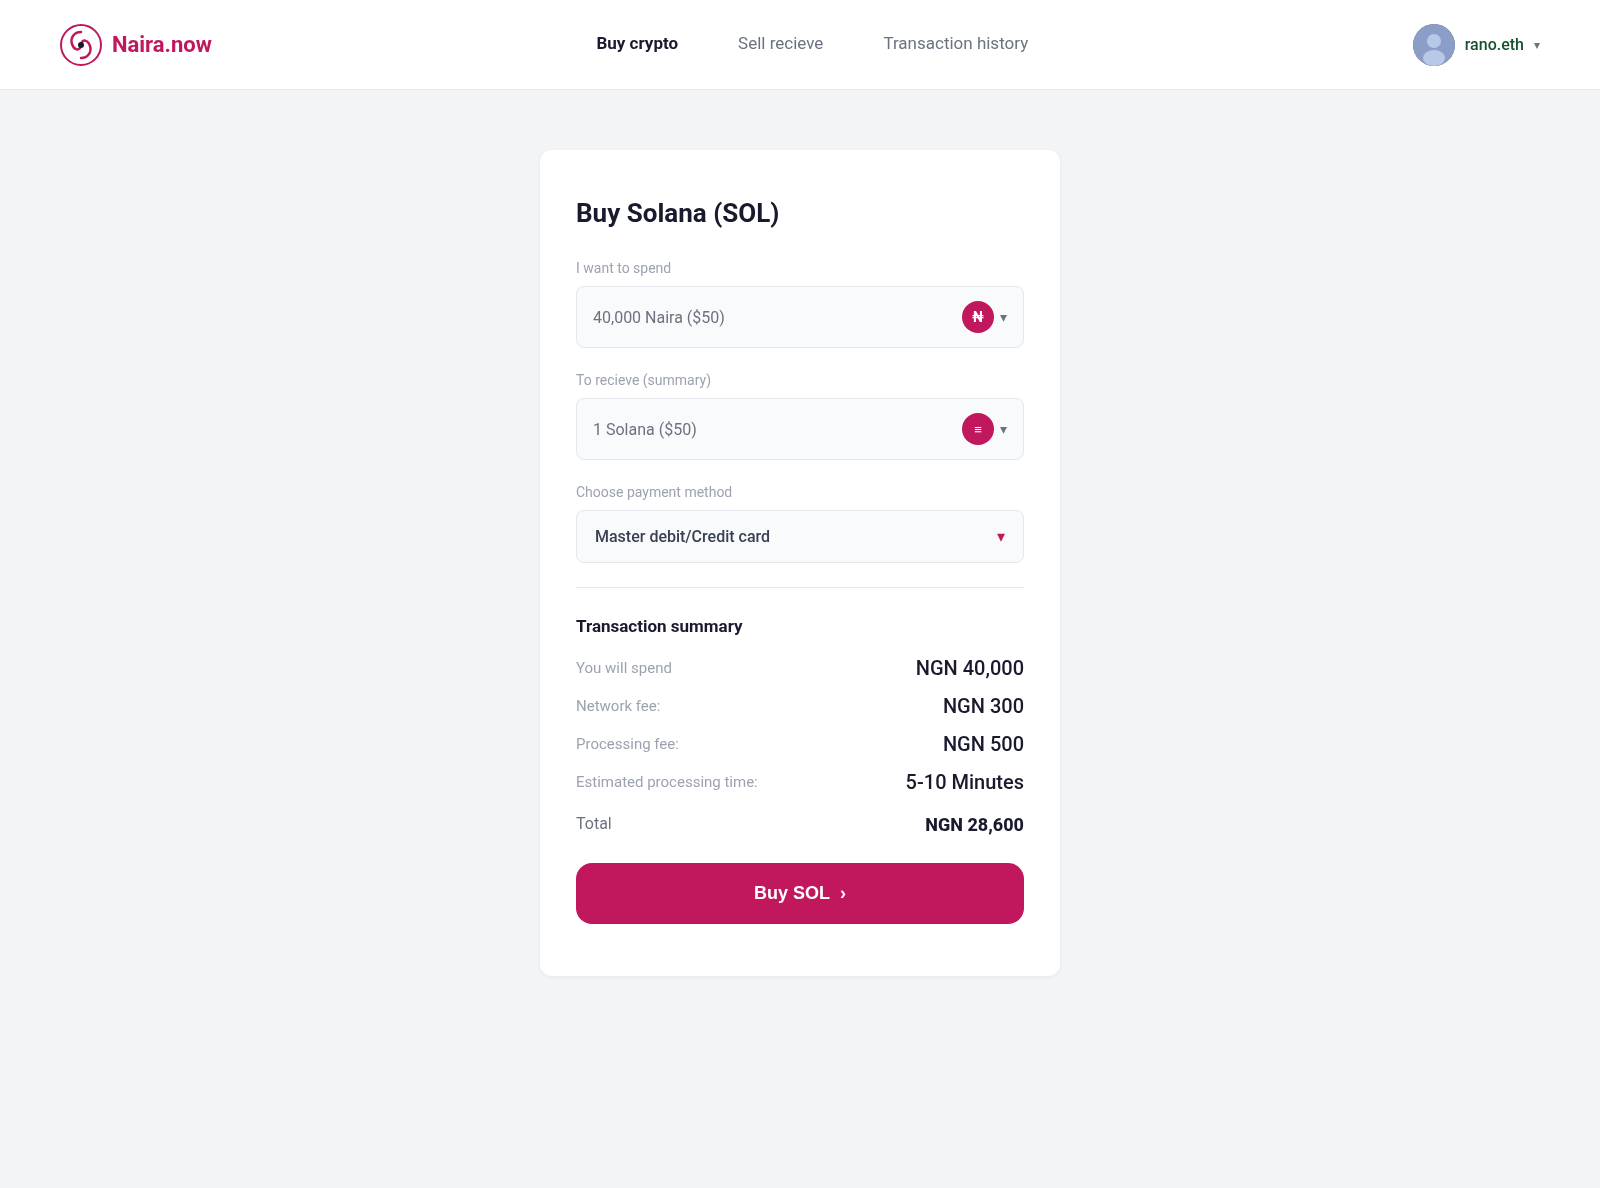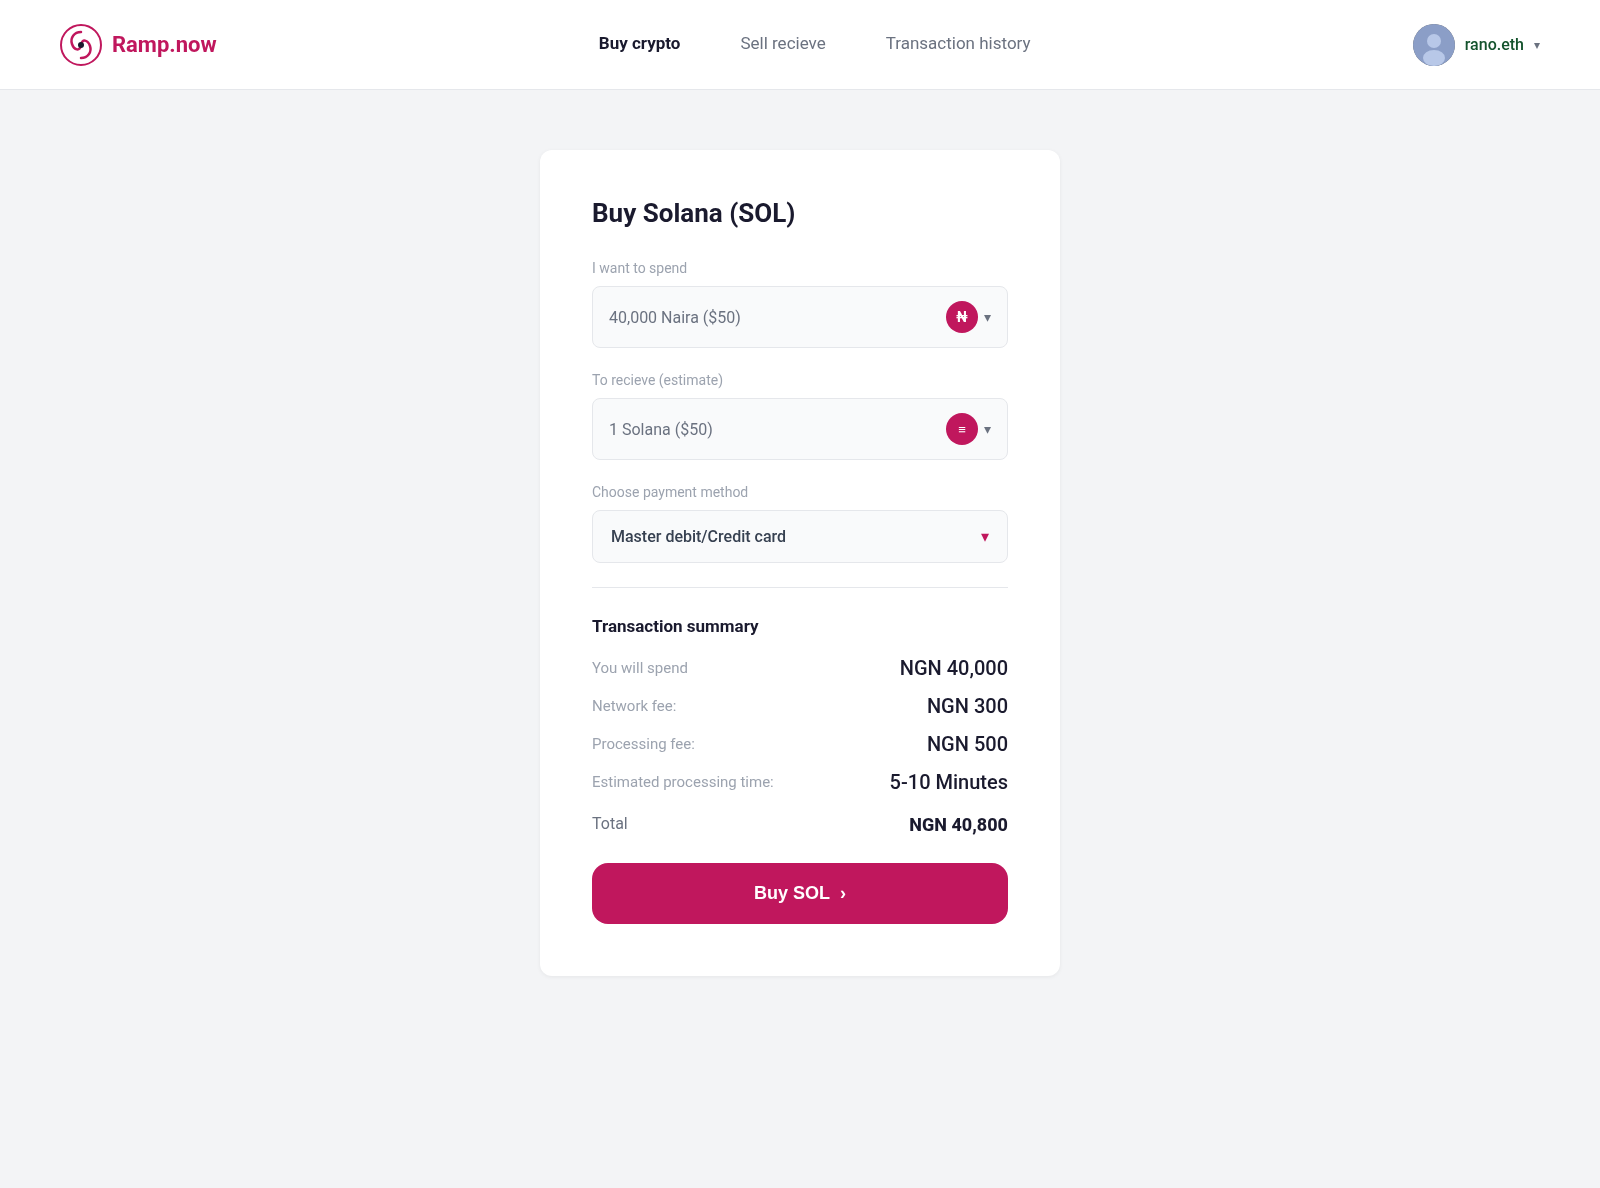--- a/index.html
+++ b/index.html
@@ -85,21 +85,21 @@
 
     
     .main {
       display: flex;
       justify-content: center;
       padding: 60px 20px;
     }
     .card {
       background: #ffffff;
       border-radius: 12px;
-      padding: 48px 52px 52px;
+      padding: 48px 36px 52px;
       width: 520px;
       box-shadow: 0 1px 4px rgba(0,0,0,0.06);
     }
 
     .card-title {
       font-size: 26px;
       font-weight: 700;
       color: #1a1a2e;
       margin-bottom: 32px;
     }
@@ -249,21 +249,21 @@
 <body>
 
 <header class="header">
   <div class="logo">
     <svg class="logo-icon" viewBox="0 0 42 42" fill="none" xmlns="http://www.w3.org/2000/svg">
       <circle cx="21" cy="21" r="20" stroke="#c0175d" stroke-width="2" fill="none"></circle>
       <path d="M21 8 C14 8, 10 14, 12 20 C14 26, 20 28, 21 21 C22 14, 28 16, 30 22 C32 28, 28 34, 21 34" stroke="#c0175d" stroke-width="2.5" fill="none" stroke-linecap="round"></path>
       <circle cx="21" cy="21" r="3" fill="#1a1a2e"></circle>
     </svg>
     <span class="logo-text">
-      <span>Ramp.</span><span style="color:#c0175d">now</span>
+      <span>Naira.</span><span style="color:#c0175d">now</span>
     </span>
   </div>
 
   <nav class="nav">
     <span class="nav-item active">Buy crypto</span>
     <span class="nav-item">Sell recieve</span>
     <span class="nav-item">Transaction history</span>
   </nav>
 
   <div class="user-section">
@@ -286,21 +286,21 @@
 
     <p class="field-label">I want to spend</p>
     <div class="input-row">
       <span class="input-value">40,000 Naira ($50)</span>
       <div class="currency-badge">
         <div class="currency-circle">₦</div>
         <span class="dropdown-arrow">▾</span>
       </div>
     </div>
 
-    <p class="field-label">To recieve (estimate)</p>
+    <p class="field-label">To recieve (summary)</p>
     <div class="input-row">
       <span class="input-value">1 Solana ($50)</span>
       <div class="currency-badge">
         <div class="currency-circle-sol">≡</div>
         <span class="dropdown-arrow">▾</span>
       </div>
     </div>
 
     <p class="field-label">Choose payment method</p>
     <div class="payment-row">
@@ -324,21 +324,21 @@
       <span class="summary-label">Processing fee:</span>
       <span class="summary-value">NGN 500</span>
     </div>
     <div class="summary-row">
       <span class="summary-label">Estimated processing time:</span>
       <span class="summary-value">5-10 Minutes</span>
     </div>
 
     <div class="total-row">
       <span class="total-label">Total</span>
-      <span class="total-value">NGN 40,800</span>
+      <span class="total-value">NGN 28,600</span>
     </div>
 
     <button class="buy-button">
       <span>Buy SOL</span>
       <span class="buy-button-arrow">›</span>
     </button>
 
   </div>
 </main>
 

